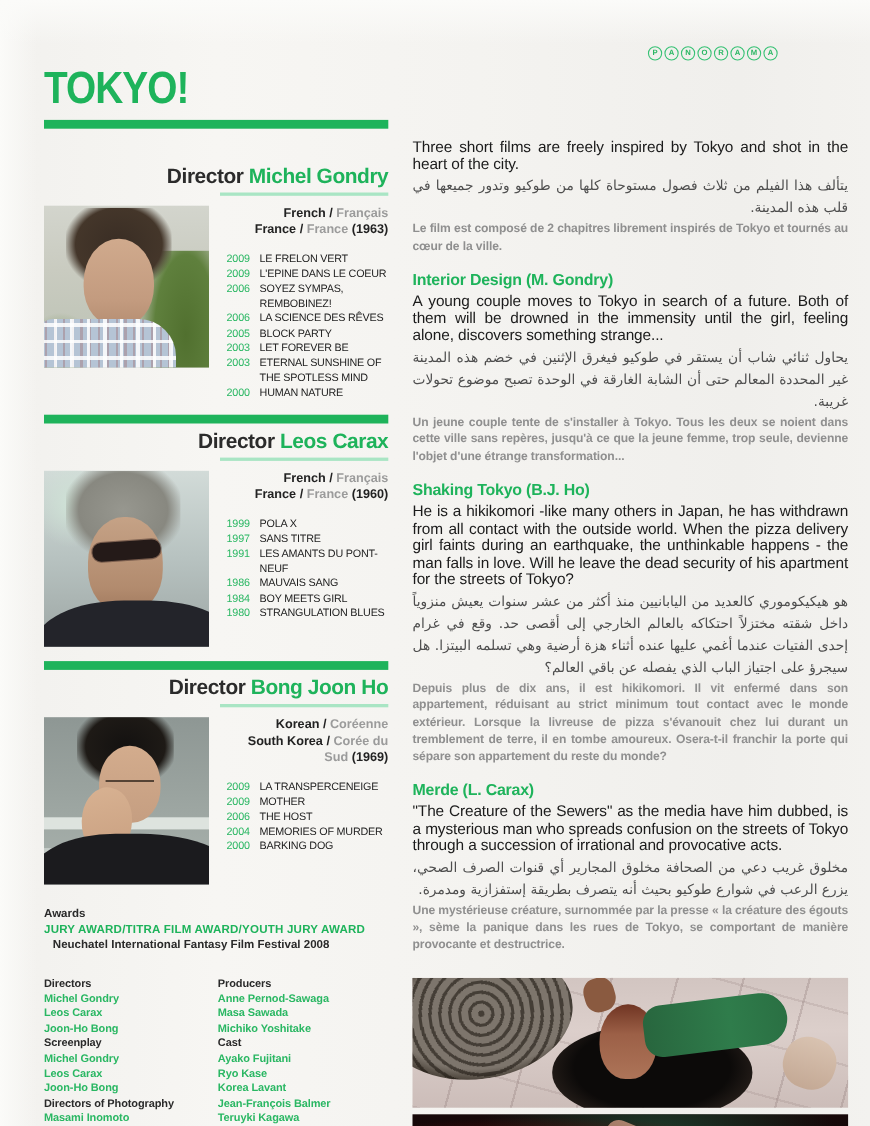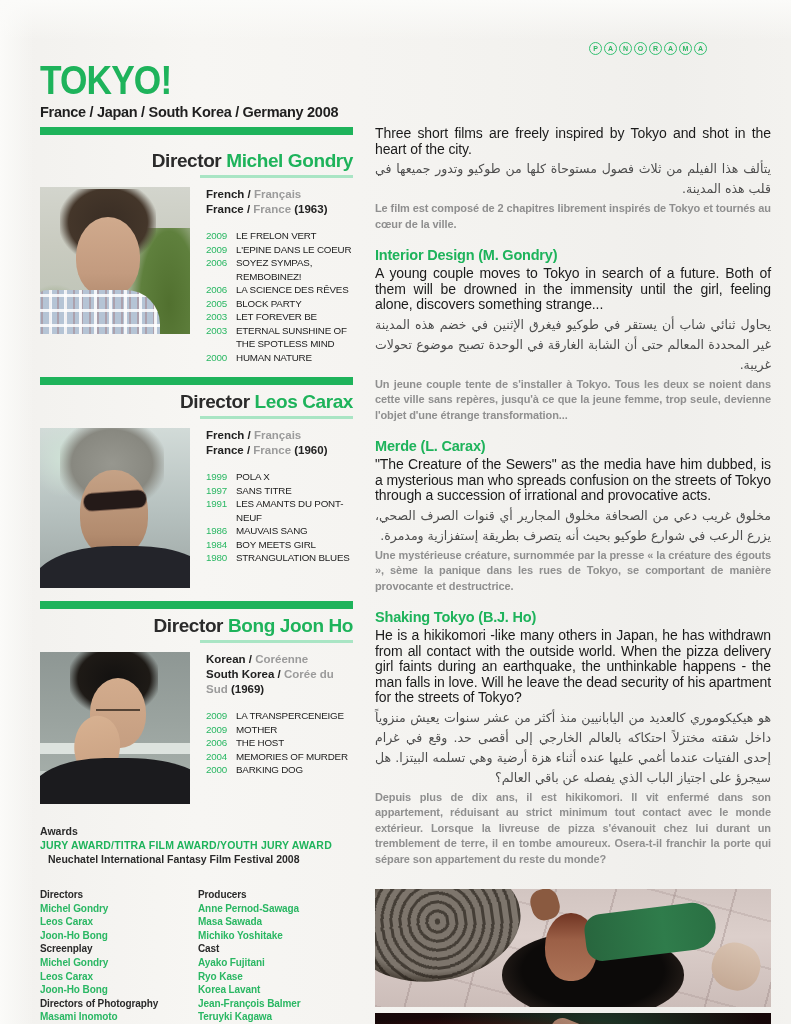--- a/index.html
+++ b/index.html
@@ -29,21 +29,21 @@
   
   .leftcol { position:absolute; left:40px; top:144px; width:313px; }
   .sec-heading { font-size:19px; font-weight:bold; color:#2b2b2b; text-align:right;
                  letter-spacing:-0.4px; margin-top:6px; }
   .sec-heading .nm { color:#1eb35b; }
   .sec-underline { width:153px; height:3px; background:#a9e5c4; margin:3px 0 9px auto; }
   .sec-row { display:flex; gap:16px; }
   .photo { width:150px; flex:none; position:relative; overflow:hidden; }
   .photo * { position:absolute; }
   .info { flex:1; }
-  .nat { font-size:11.5px; font-weight:bold; color:#222; line-height:15px; }
+  .nat { font-size:11.5px; font-weight:bold; color:#222; line-height:15px;text-align:right; }
   .nat .gy { color:#9b9b9b; }
   .films { margin-top:12px; }
   .film { display:flex; font-size:9.8px; font-weight:normal; line-height:13.5px; letter-spacing:-0.2px; }
   .film .yr { width:30px; flex:none; color:#2ab763; }
   .film .tt { color:#222; }
   .leftcol > .bar { margin-top:13px; }
 
   
   .photo-gondry { height:147px; background:linear-gradient(180deg,#d3d5cd 0%,#c9cbc0 40%,#bac1b3 100%); }
   .photo-gondry .fol { right:-24px; top:28%; width:90px; height:130%;
@@ -149,21 +149,20 @@
       <span class="bl">N</span>
       <span class="bl">O</span>
       <span class="bl">R</span>
       <span class="bl">A</span>
       <span class="bl">M</span>
       <span class="bl">A</span>
     </div>
 
   <div class="header">
     <div class="title">TOKYO!</div>
-    <div class="countries">France / Japan / South Korea / Germany 2008</div>
     <div class="bar"></div>
   </div>
 
   <div class="leftcol">
 
     <div>
       <div class="sec-heading">
         <span>Director</span>
         <span class="nm">Michel Gondry</span>
       </div>
@@ -382,31 +381,31 @@
     <div>
 
         <div>
           <div class="syn-heading">Interior Design (M. Gondry)</div>
           <p class="en">A young couple moves to Tokyo in search of a future. Both of them will be drowned in the immensity until the girl, feeling alone, discovers something strange...</p>
           <p class="ar">يحاول ثنائي شاب أن يستقر في طوكيو فيغرق الإثنين في خضم هذه المدينة غير المحددة المعالم حتى أن الشابة الغارقة في الوحدة تصبح موضوع تحولات غريبة.</p>
           <p class="fr">Un jeune couple tente de s'installer à Tokyo. Tous les deux se noient dans cette ville sans repères, jusqu'à ce que la jeune femme, trop seule, devienne l'objet d'une étrange transformation...</p>
         </div>
 
         <div>
+          <div class="syn-heading">Shaking Tokyo (B.J. Ho)</div>
+          <p class="en">He is a hikikomori -like many others in Japan, he has withdrawn from all contact with the outside world. When the pizza delivery girl faints during an earthquake, the unthinkable happens - the man falls in love. Will he leave the dead security of his apartment for the streets of Tokyo?</p>
+          <p class="ar">هو هيكيكوموري كالعديد من اليابانيين منذ أكثر من عشر سنوات يعيش منزوياً داخل شقته مختزلاً احتكاكه بالعالم الخارجي إلى أقصى حد. وقع في غرام إحدى الفتيات عندما أغمي عليها عنده أثناء هزة أرضية وهي تسلمه البيتزا. هل سيجرؤ على اجتياز الباب الذي يفصله عن باقي العالم؟</p>
+          <p class="fr">Depuis plus de dix ans, il est hikikomori. Il vit enfermé dans son appartement, réduisant au strict minimum tout contact avec le monde extérieur. Lorsque la livreuse de pizza s'évanouit chez lui durant un tremblement de terre, il en tombe amoureux. Osera-t-il franchir la porte qui sépare son appartement du reste du monde?</p>
+        </div>
+
+        <div>
           <div class="syn-heading">Merde (L. Carax)</div>
           <p class="en">"The Creature of the Sewers" as the media have him dubbed, is a mysterious man who spreads confusion on the streets of Tokyo through a succession of irrational and provocative acts.</p>
           <p class="ar">مخلوق غريب دعي من الصحافة مخلوق المجارير أي قنوات الصرف الصحي، يزرع الرعب في شوارع طوكيو بحيث أنه يتصرف بطريقة إستفزازية ومدمرة.</p>
           <p class="fr">Une mystérieuse créature, surnommée par la presse « la créature des égouts », sème la panique dans les rues de Tokyo, se comportant de manière provocante et destructrice.</p>
-        </div>
-
-        <div>
-          <div class="syn-heading">Shaking Tokyo (B.J. Ho)</div>
-          <p class="en">He is a hikikomori -like many others in Japan, he has withdrawn from all contact with the outside world. When the pizza delivery girl faints during an earthquake, the unthinkable happens - the man falls in love. Will he leave the dead security of his apartment for the streets of Tokyo?</p>
-          <p class="ar">هو هيكيكوموري كالعديد من اليابانيين منذ أكثر من عشر سنوات يعيش منزوياً داخل شقته مختزلاً احتكاكه بالعالم الخارجي إلى أقصى حد. وقع في غرام إحدى الفتيات عندما أغمي عليها عنده أثناء هزة أرضية وهي تسلمه البيتزا. هل سيجرؤ على اجتياز الباب الذي يفصله عن باقي العالم؟</p>
-          <p class="fr">Depuis plus de dix ans, il est hikikomori. Il vit enfermé dans son appartement, réduisant au strict minimum tout contact avec le monde extérieur. Lorsque la livreuse de pizza s'évanouit chez lui durant un tremblement de terre, il en tombe amoureux. Osera-t-il franchir la porte qui sépare son appartement du reste du monde?</p>
         </div>
       </div>
 
     <div class="stills">
       <div class="still still-merde">
         <i class="hole"></i>
           <i class="cover"></i>
           <i class="hand-up"></i>
           <i class="head"></i>
           <i class="torso"></i>

